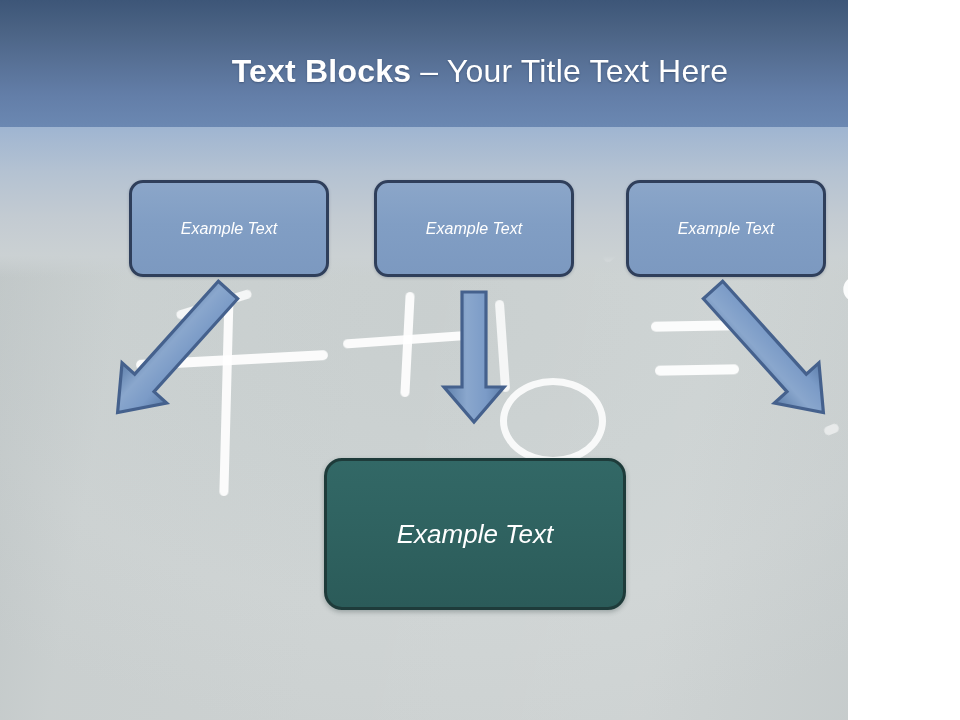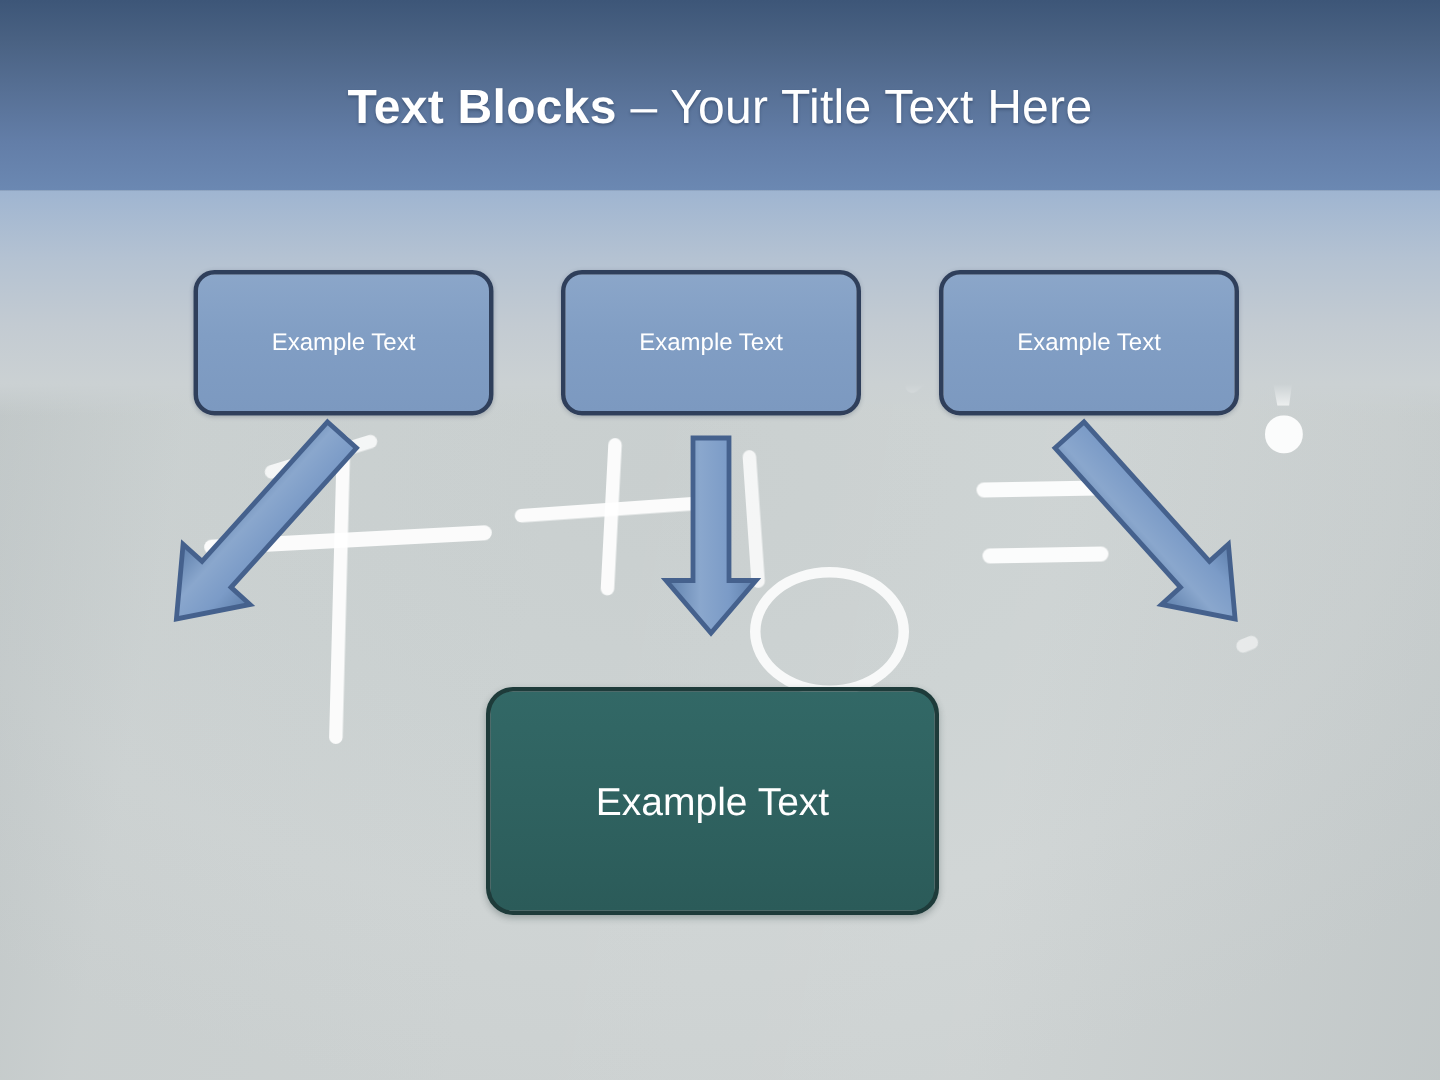--- a/index.html
+++ b/index.html
@@ -2,21 +2,21 @@
 <html><head>
 <meta charset="utf-8">
 <style>
   html, body {
     margin: 0;
     padding: 0;
     background: #ffffff;
   }
   #slide {
     position: relative;
-    width: 960px;
+    width: 848px;
     height: 720px;
     overflow: hidden;
     font-family: "Liberation Sans", sans-serif;
     background: #cdd3d3;
   }
 
   
   .bg-base {
     position: absolute;
     left: 0; top: 0;
@@ -87,20 +87,21 @@
 
   
   .node {
     position: absolute;
     box-sizing: border-box;
     display: flex;
     align-items: center;
     justify-content: center;
     color: #ffffff;
     border-radius: 14px;
+    font-style: italic;
   }
   .node.top {
     width: 200px;
     height: 97px;
     background: linear-gradient(to bottom, #8ba6c9 0%, #819ec4 45%, #7c99c0 100%);
     border: 3px solid #2f3f5b;
     font-size: 16px;
     box-shadow: 0 1px 3px rgba(40,55,80,0.25);
   }
   .node.bottom {

